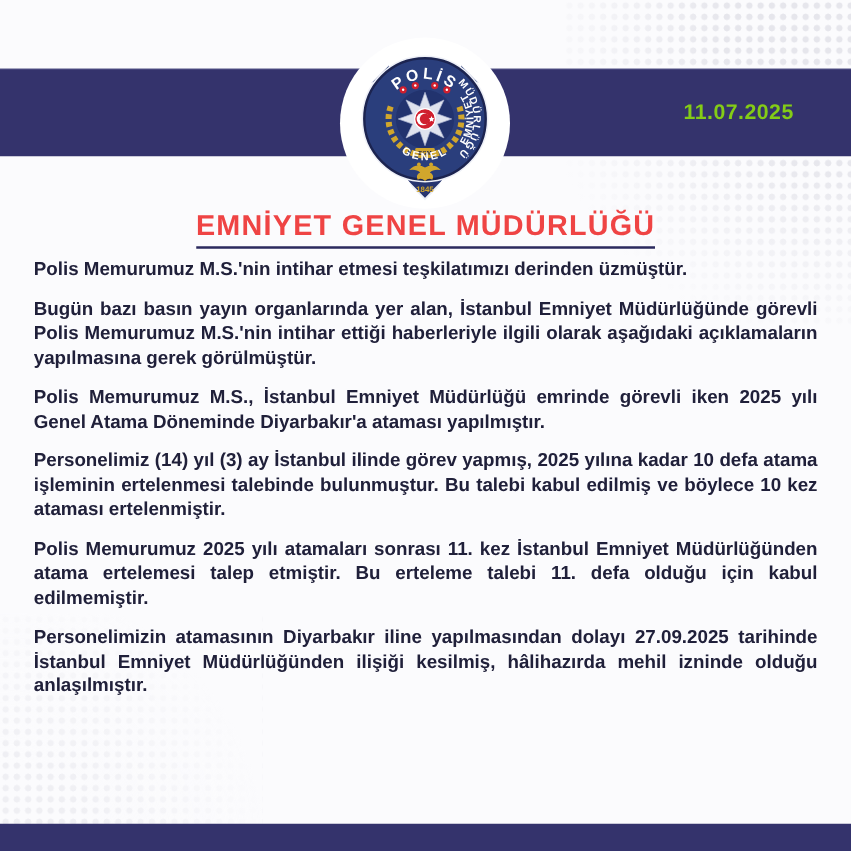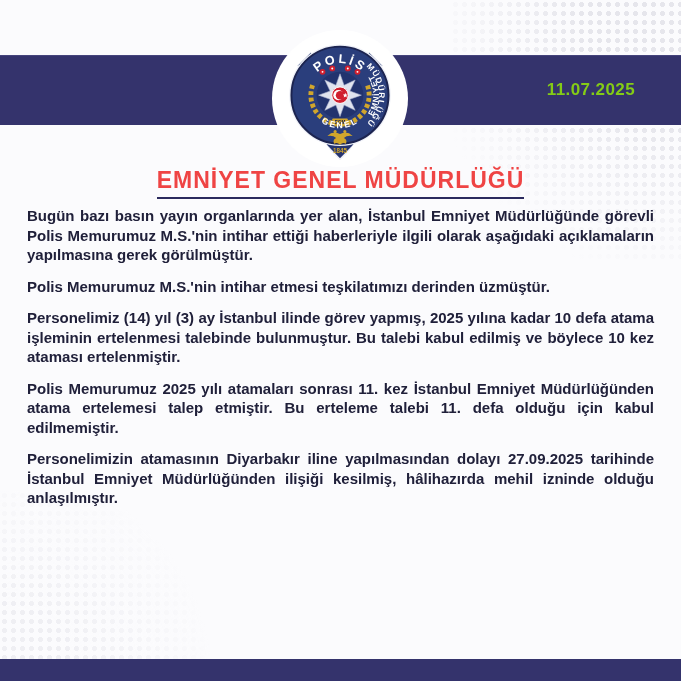--- a/index.html
+++ b/index.html
@@ -136,22 +136,23 @@
     </g>
 
     <text x="70" y="124" font-size="6.5" font-weight="bold" fill="#d1a62c" text-anchor="middle">1845</text>
   </svg>
 
   <div class="title-wrap">
     <span class="title">EMNİYET GENEL MÜDÜRLÜĞÜ</span>
   </div>
 
   <div class="body-text">
+    <p>Polis Memurumuz M.S.'nin intihar etmesi teşkilatımızı derinden üzmüştür.</p>
     <p>Bugün bazı basın yayın organlarında yer alan, İstanbul Emniyet Müdürlüğünde görevli Polis Memurumuz M.S.'nin intihar ettiği haberleriyle ilgili olarak aşağıdaki açıklamaların yapılmasına gerek görülmüştür.</p>
-    <p>Polis Memurumuz M.S.'nin intihar etmesi teşkilatımızı derinden üzmüştür.</p>
+    <p>Polis Memurumuz M.S., İstanbul Emniyet Müdürlüğü emrinde görevli iken 2025 yılı Genel Atama Döneminde Diyarbakır'a ataması yapılmıştır.</p>
     <p>Personelimiz (14) yıl (3) ay İstanbul ilinde görev yapmış, 2025 yılına kadar 10 defa atama işleminin ertelenmesi talebinde bulunmuştur. Bu talebi kabul edilmiş ve böylece 10 kez ataması ertelenmiştir.</p>
     <p>Polis Memurumuz 2025 yılı atamaları sonrası 11. kez İstanbul Emniyet Müdürlüğünden atama ertelemesi talep etmiştir. Bu erteleme talebi 11. defa olduğu için kabul edilmemiştir.</p>
     <p>Personelimizin atamasının Diyarbakır iline yapılmasından dolayı 27.09.2025 tarihinde İstanbul Emniyet Müdürlüğünden ilişiği kesilmiş, hâlihazırda mehil izninde olduğu anlaşılmıştır.</p>
   </div>
 
   <div class="footer-band"></div>
 
 </div>
 
 </body></html>

